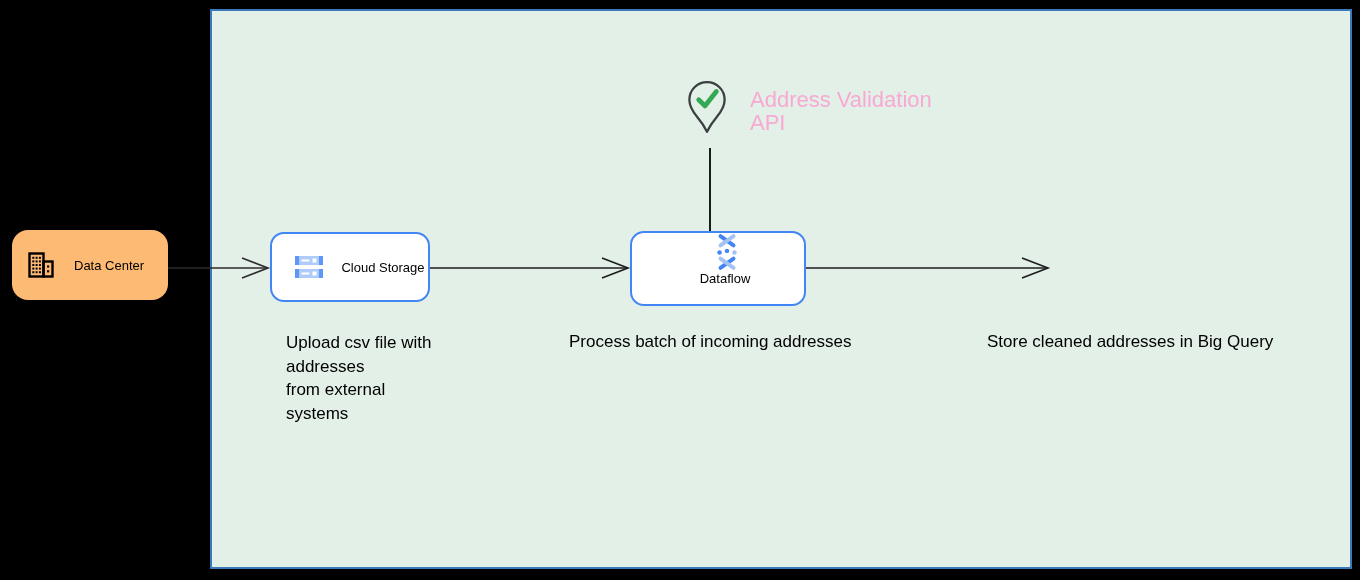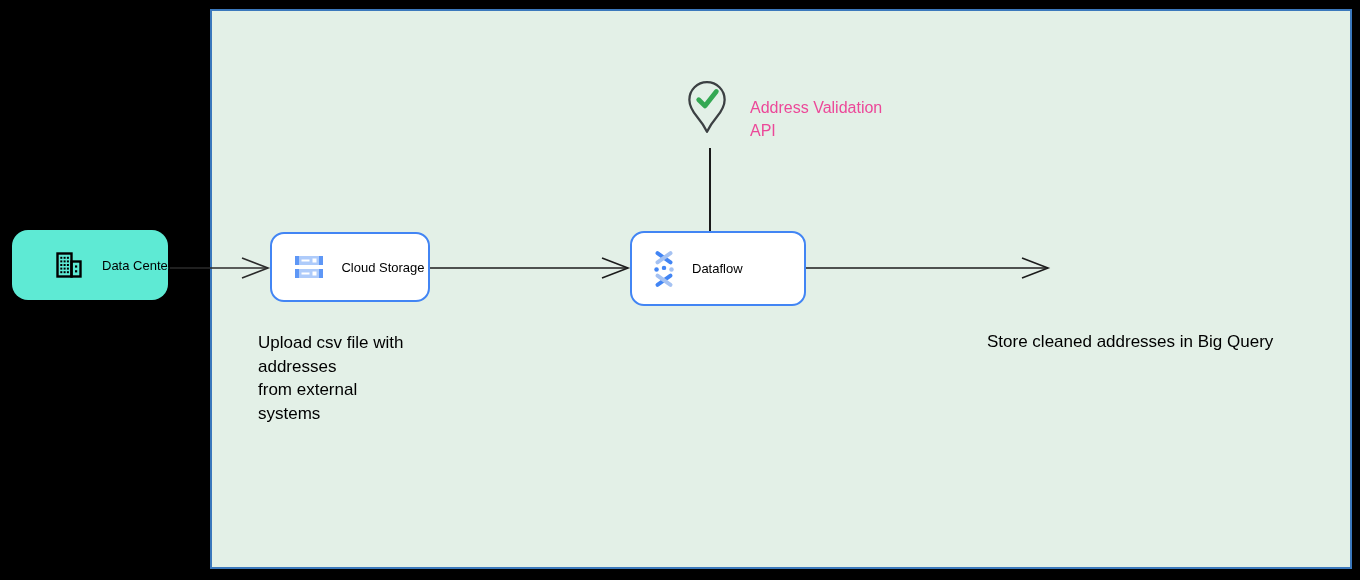--- a/index.html
+++ b/index.html
@@ -49,27 +49,26 @@
   .node-label {
     font-size: 13px;
     color: #000000;
     white-space: nowrap;
   }
   .node-datacenter {
     left: 12px;
     top: 230px;
     width: 156px;
     height: 70px;
-    background: #5eead4;
+    background: #fdba74;
     border: none;
     border-radius: 16px;
-    padding-left: 28px;
   }
   .node-cloudstorage { left: 270px; top: 232px; width: 160px; height: 70px; justify-content: center; }
-  .node-dataflow     { left: 630px; top: 231px; width: 176px; height: 75px; }
+  .node-dataflow     { left: 630px; top: 231px; width: 176px; height: 75px; flex-direction: column; }
   .node-bigquery     { left: 1050px; top: 232px; width: 160px; height: 70px; }
 
   .node-datacenter  .icon { margin-left: 16px; }
   .node-datacenter  .node-label { margin-left: 20px; }
   .node-cloudstorage .icon { margin-left: 20px; }
   .node-cloudstorage .node-label { margin-left: 18px; }
   .node-dataflow    .icon { margin-left: 18px; }
   .node-dataflow    .node-label { margin-left: 14px; }
   .node-bigquery    .icon { margin-left: 14px; }
   .node-bigquery    .node-label { margin-left: 16px; }
@@ -77,34 +76,33 @@
   .pin-icon {
     position: absolute;
     left: 687px;
     top: 80px;
   }
   .pin-label {
     position: absolute;
     left: 750px;
     top: 88px;
     width: 200px;
-    font-size: 16px;
+    font-size: 22px;
     line-height: 23px;
-    color: #ec4899;
+    color: #f9a8d4;
     white-space: pre-line;
-    margin-top: 8px;
   }
   .caption {
     position: absolute;
     font-size: 17px;
     line-height: 23.5px;
     color: #000000;
     white-space: pre-line;
   }
-  .caption-upload  { left: 258px; top: 331px; width: 230px; }
+  .caption-upload  { left: 286px; top: 331px; width: 230px; }
   .caption-process { left: 569px; top: 330px; width: 380px; white-space: nowrap; }
   .caption-store   { left: 987px; top: 330px; width: 380px; white-space: nowrap; }
 </style>
 </head>
 <body>
 
 <div class="canvas">
 
   <div class="boundary"></div>
 
@@ -193,15 +191,16 @@
     <path d="M19 2 C9.6 2 2 9.6 2 19 C2 25.5 5.6 30.8 9.6 35.6 C13.3 40 16.5 44.6 19 50 C21.5 44.6 24.7 40 28.4 35.6 C32.4 30.8 36 25.5 36 19 C36 9.6 28.4 2 19 2 Z" fill="none" stroke="#3c4043" stroke-width="2.2" stroke-linejoin="round"></path>
     <path d="M11 19 L17 25 L28 11" fill="none" stroke="#34a853" stroke-width="4.6" stroke-linecap="round" stroke-linejoin="round"></path>
   </svg>
   <div class="pin-label">Address Validation
 API</div>
 
   <div class="caption caption-upload">Upload csv file with
 addresses
 from external
 systems</div>
+  <div class="caption caption-process">Process batch of incoming addresses</div>
   <div class="caption caption-store">Store cleaned addresses in Big Query</div>
 
 </div>
 
 </body></html>

